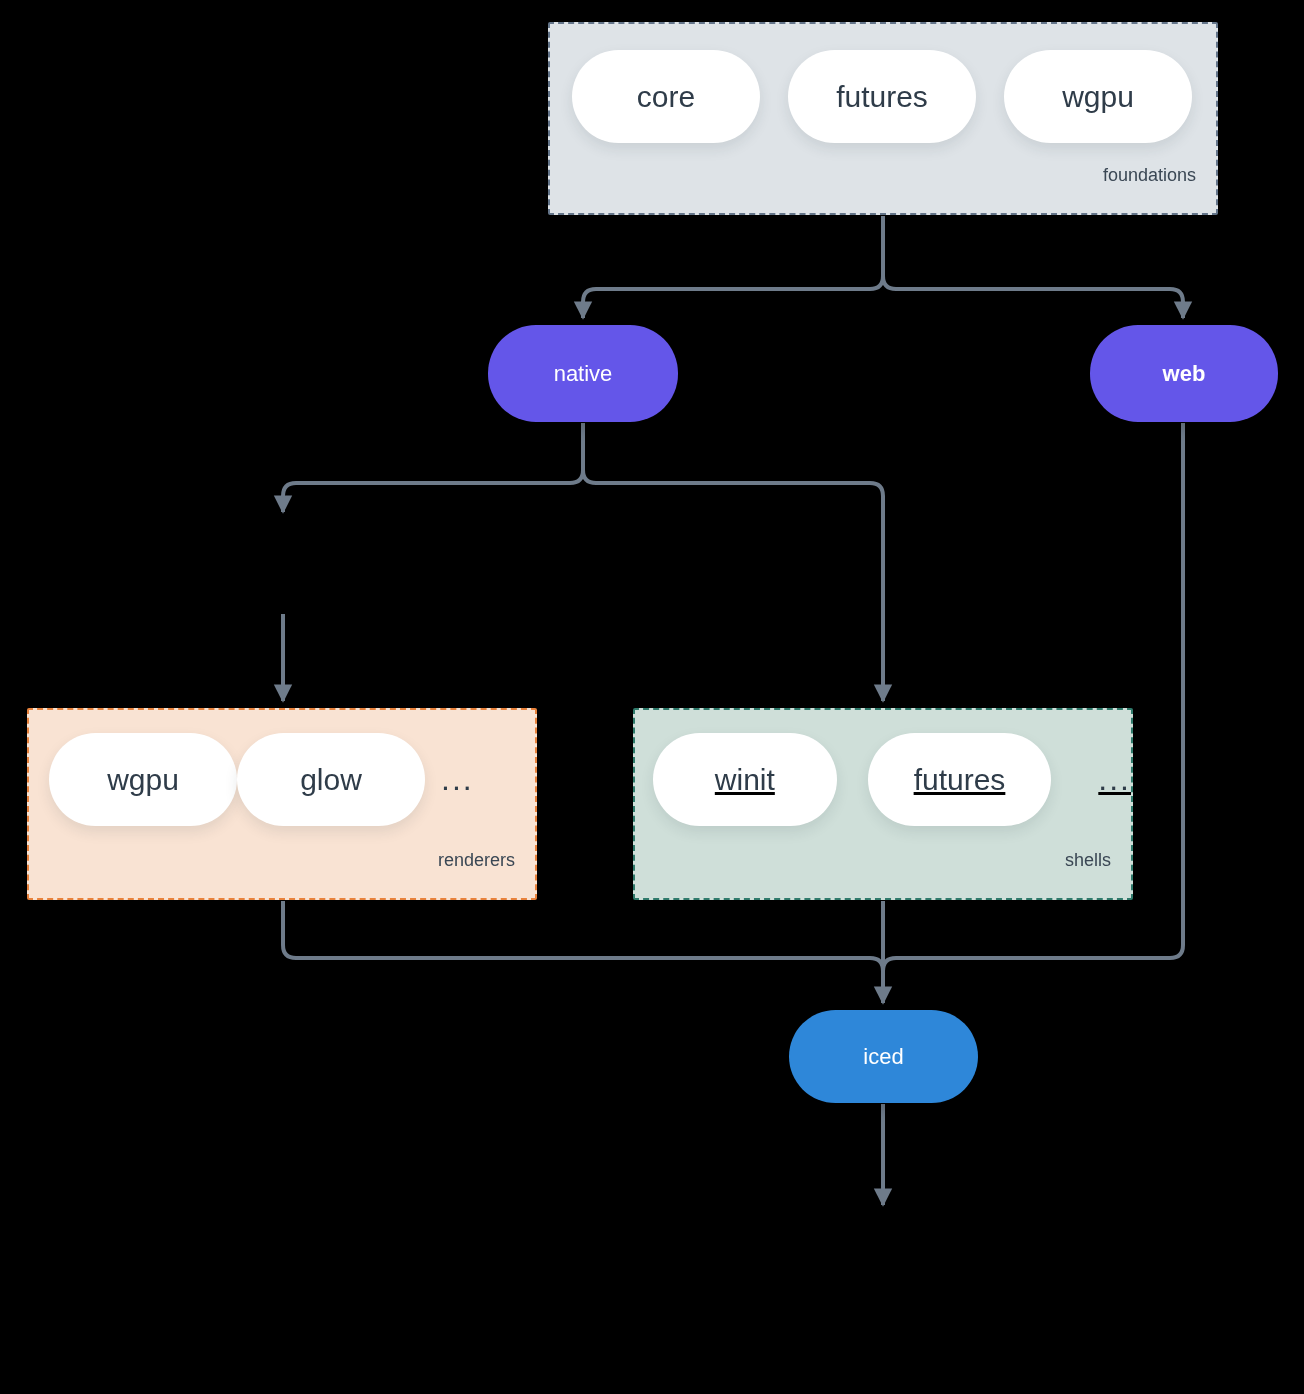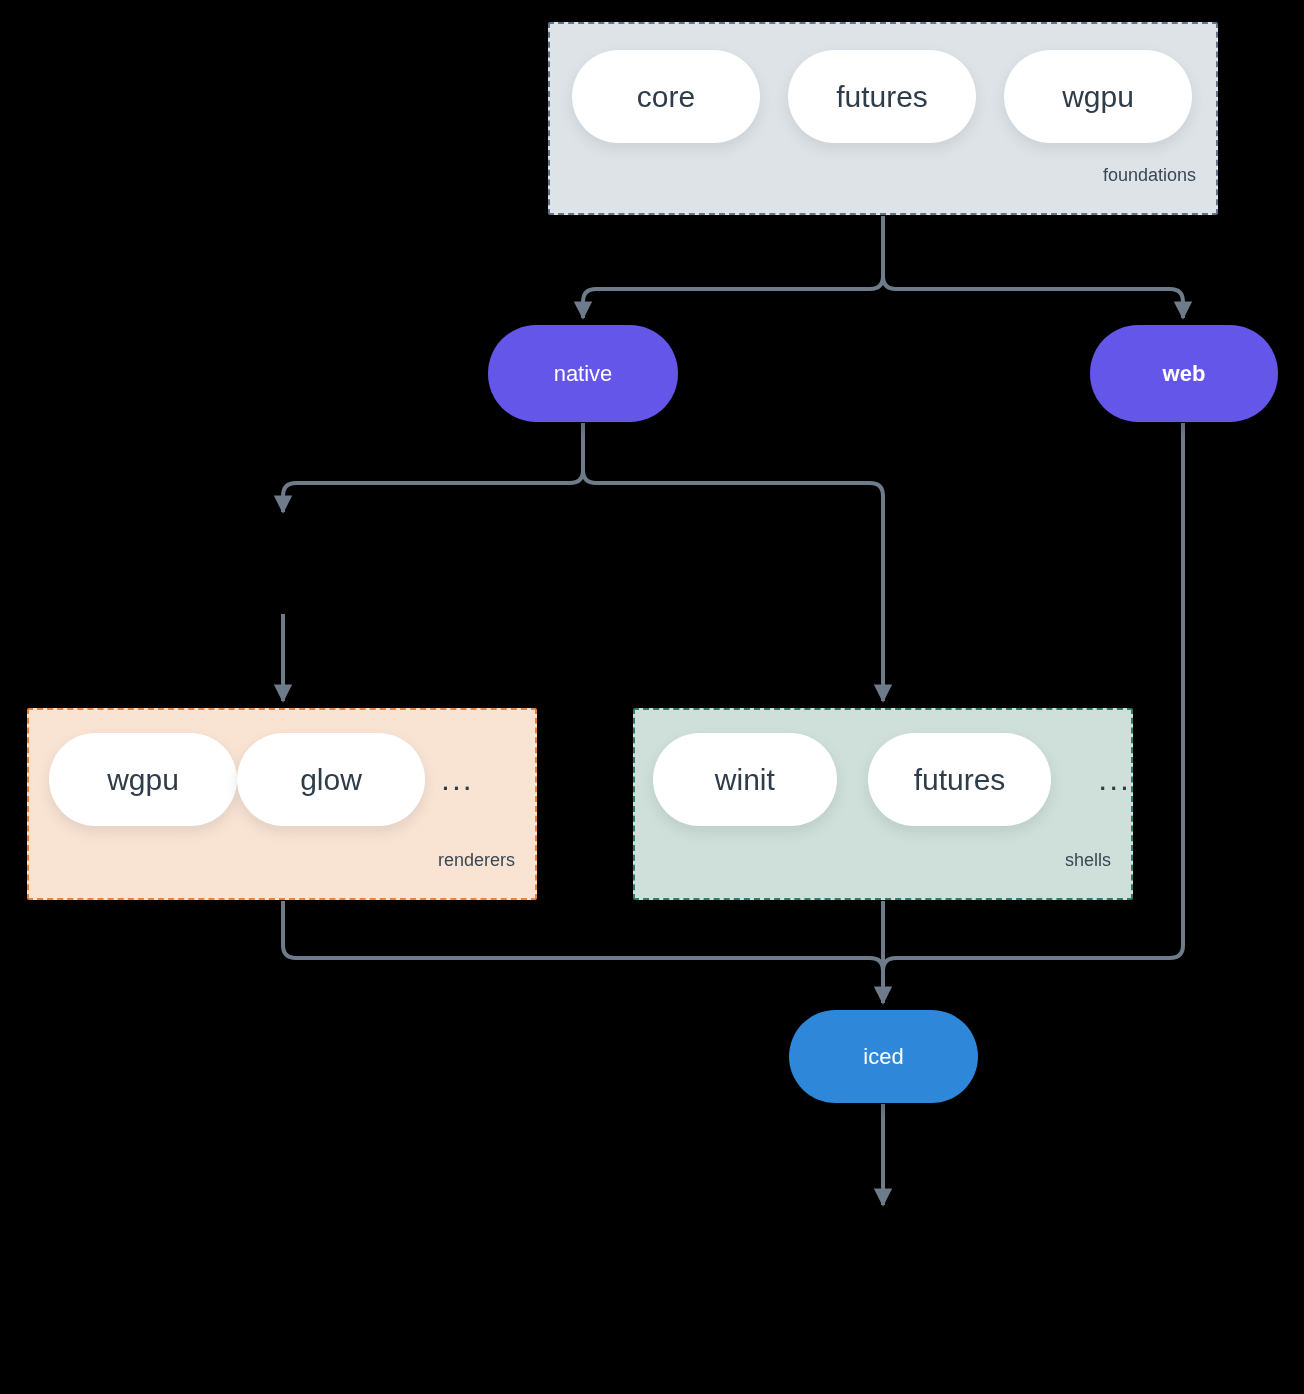--- a/index.html
+++ b/index.html
@@ -13,21 +13,21 @@
   .group-foundations{left:548px;top:22px;width:670px;height:193px;
       background:var(--foundations-bg);border-color:var(--foundations-border);}
   .group-renderers{left:27px;top:708px;width:510px;height:192px;
       background:var(--renderers-bg);border-color:var(--renderers-border);}
   .group-shells{left:633px;top:708px;width:500px;height:192px;
       background:var(--shells-bg);border-color:var(--shells-border);}
 
   .pill-row{display:flex;align-items:center;}
   .group-foundations .pill-row{padding:26px 0 0 22px;gap:28px;}
   .group-renderers  .pill-row{padding:23px 0 0 20px;}
-  .group-shells     .pill-row{padding:23px 0 0 18px;gap:31px;}
+  .group-shells     .pill-row{padding:23px 0 0 18px;gap:31px;text-decoration:underline;}
 
   .pill{width:188px;height:93px;background:var(--pill-bg);border-radius:47px;
         display:flex;align-items:center;justify-content:center;
         font-size:30px;color:var(--ink);
         box-shadow:0 6px 14px rgba(30,45,60,0.10);}
   .ellipsis{font-size:32px;color:var(--ink);margin-left:16px;letter-spacing:2px;}
 
   .group-label{position:absolute;right:20px;bottom:27px;font-size:18px;
                color:var(--label);}
 

